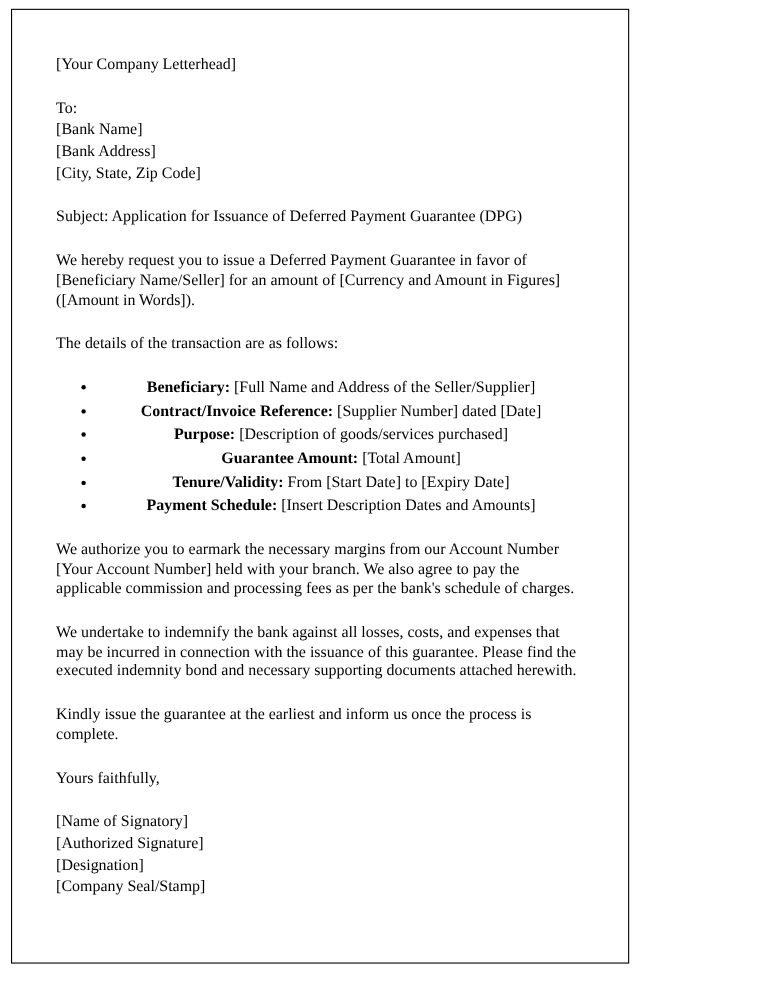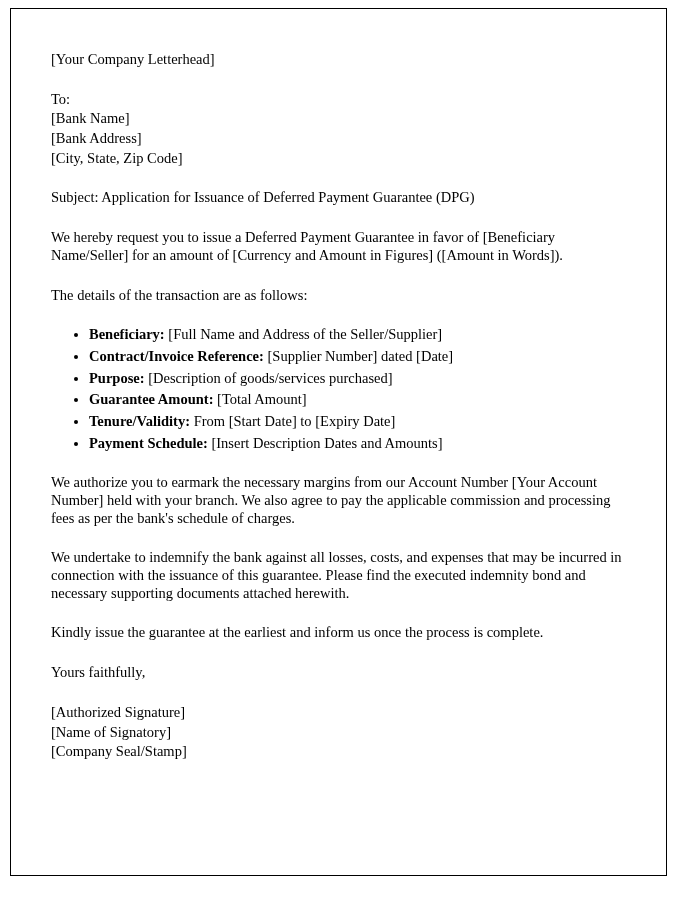--- a/index.html
+++ b/index.html
@@ -9,21 +9,21 @@
     background: #ffffff;
     width: 700px;
     height: 900px;
     font-family: "Liberation Serif", "DejaVu Serif", serif;
     color: #000000;
   }
   .page {
     position: absolute;
     left: 10px;
     top: 8px;
-    width: 657px;
+    width: 562px;
     height: 868px;
     border: 1px solid #000000;
     background: #ffffff;
     overflow: hidden;
   }
   .content {
     padding: 42px 40px 0 40px;
     font-size: 14.5px;
     line-height: 1.22;
   }
@@ -33,20 +33,21 @@
   .addr-line {
     margin: 0 0 2px 0;
   }
   .subject {
     font-weight: normal;
   }
   ul.details-list {
     margin: 0 0 22px 0;
     padding: 0 0 0 38px;
     list-style-type: disc;
+    text-align: center;
   }
   ul.details-list li {
     margin: 0 0 4px 0;
   }
   .b { font-weight: bold; }
   .sig-line {
     margin: 0 0 2px 0;
   }
 </style>
 </head>
@@ -95,19 +96,20 @@
 
     <p class="block">We authorize you to earmark the necessary margins from our Account Number [Your Account Number] held with your branch. We also agree to pay the applicable commission and processing fees as per the bank's schedule of charges.</p>
 
     <p class="block">We undertake to indemnify the bank against all losses, costs, and expenses that may be incurred in connection with the issuance of this guarantee. Please find the executed indemnity bond and necessary supporting documents attached herewith.</p>
 
     <p class="block">Kindly issue the guarantee at the earliest and inform us once the process is complete.</p>
 
     <p class="block">Yours faithfully,</p>
 
     <div class="block">
+      <p class="sig-line">[Name of Signatory]</p>
       <p class="sig-line">[Authorized Signature]</p>
-      <p class="sig-line">[Name of Signatory]</p>
+      <p class="sig-line">[Designation]</p>
       <p class="sig-line">[Company Seal/Stamp]</p>
     </div>
 
   </div>
 </div>
 
 </body></html>

